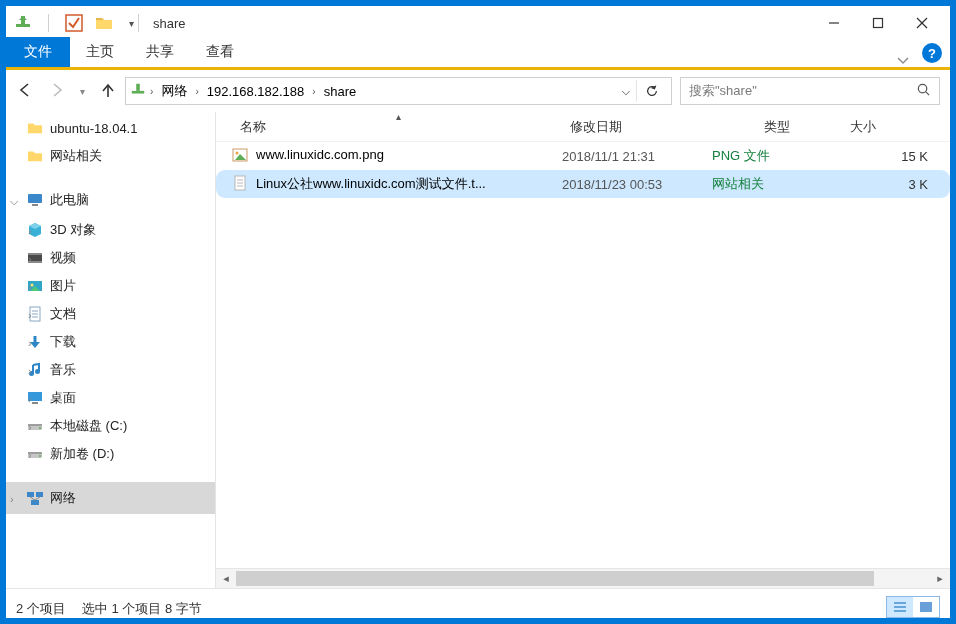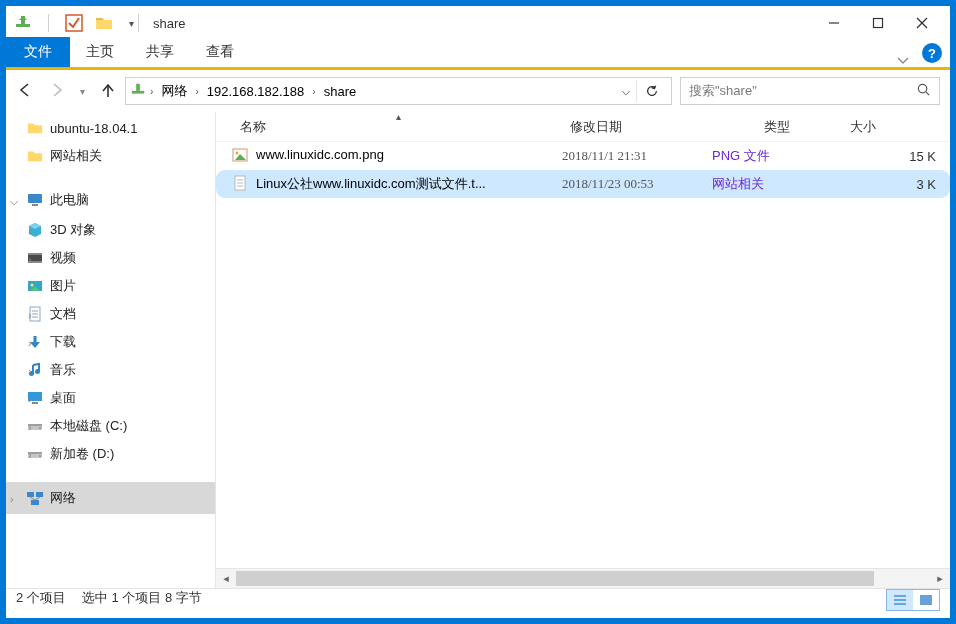--- a/index.html
+++ b/index.html
@@ -51,29 +51,29 @@
 .cols .col { padding: 0 8px; }
 .cols .c-name { width: 330px; }
 .cols .c-date { width: 150px; }
 .cols .c-type { width: 130px; text-align: center; }
 .cols .c-size { flex:1; text-align:left; }
 .cols .sort-ind { position:absolute; left:180px; top:-1px; color:#555; font-size:10px; }
 .rows { flex: 1; background:#fff; }
 .row { height: 28px; display: flex; align-items: center; padding-left:16px; }
 .row.selected { background: #cde8ff; border-radius: 9px; }
 .row .c-name { width: 330px; display:flex; align-items:flex-start; gap:8px; white-space:nowrap; overflow:hidden; }
-.row .c-date { width: 150px; color:#555;font-family:Liberation Serif, serif; }
-.row .c-type { width: 130px; color:#6d28d9; }
-.row .c-size { flex:1; text-align:right; color:#333; padding-right:14px; }
+.row .c-date { width: 150px; color:#555; }
+.row .c-type { width: 130px; color:#15803d; }
+.row .c-size { flex:1; text-align:right; color:#333; padding-right:22px; }
 .hscroll { height: 20px; border-top:1px solid #e5e5e5; display:flex; align-items:center; position:relative; background:#f4f4f4; }
 .hscroll .btn { width:20px; display:flex; align-items:center; justify-content:center; color:#666; font-size:11px; height:100%; }
 .hscroll .track { flex:1; height:100%; position:relative; }
 .hscroll .thumb { position:absolute; left:0; top:2px; bottom:2px; width:92%; background:#cfcfcf; }
 
-.statusbar { height: 30px; border-top: 1px solid #e5e5e5; display: flex; align-items: flex-start; padding: 0 10px; gap: 16px; color: #333; }
+.statusbar { height: 30px; border-top: 1px solid #e5e5e5; display: flex; align-items: flex-end; padding: 0 10px; gap: 16px; color: #333; }
 .statusbar .spacer { flex:1; }
 .statusbar .view-toggle { display:flex; border:1px solid #8bb8e8; }
 .statusbar .view-toggle .vb { width:26px; height:20px; display:flex; align-items:center; justify-content:center; }
 .statusbar .view-toggle .vb.active { background:#cde8ff; }
 
 
 .ico16 { width:16px; height:16px; }
 .ico18 { width:18px; height:18px; }
 </style>
 </head>

